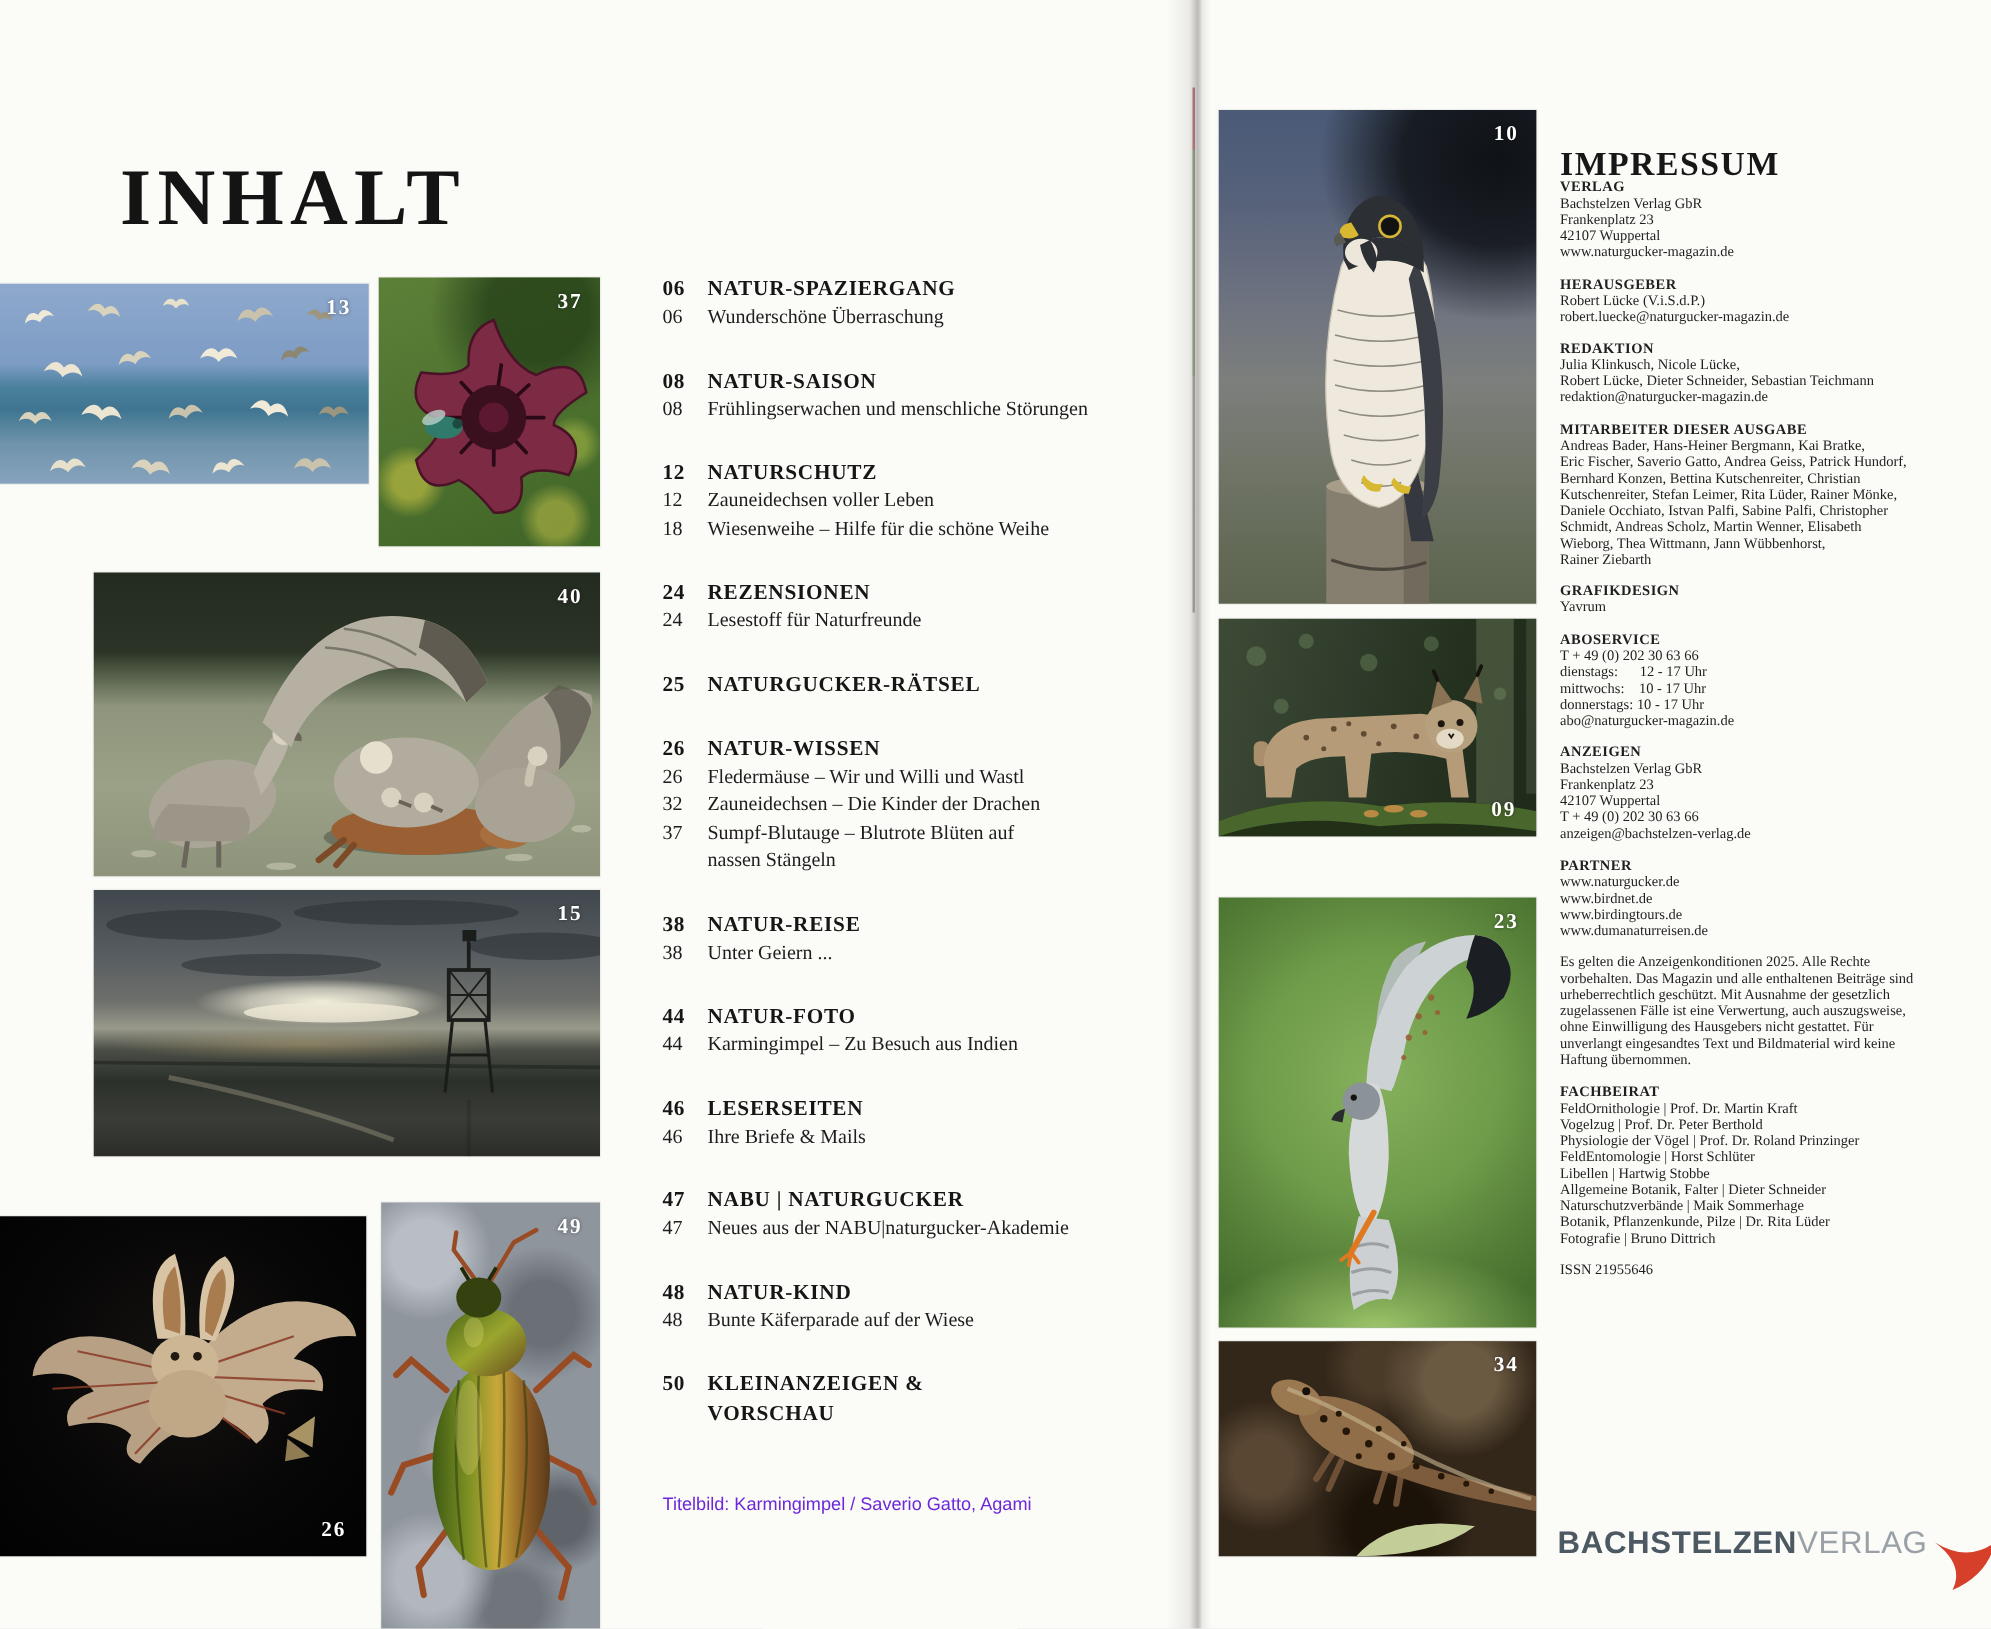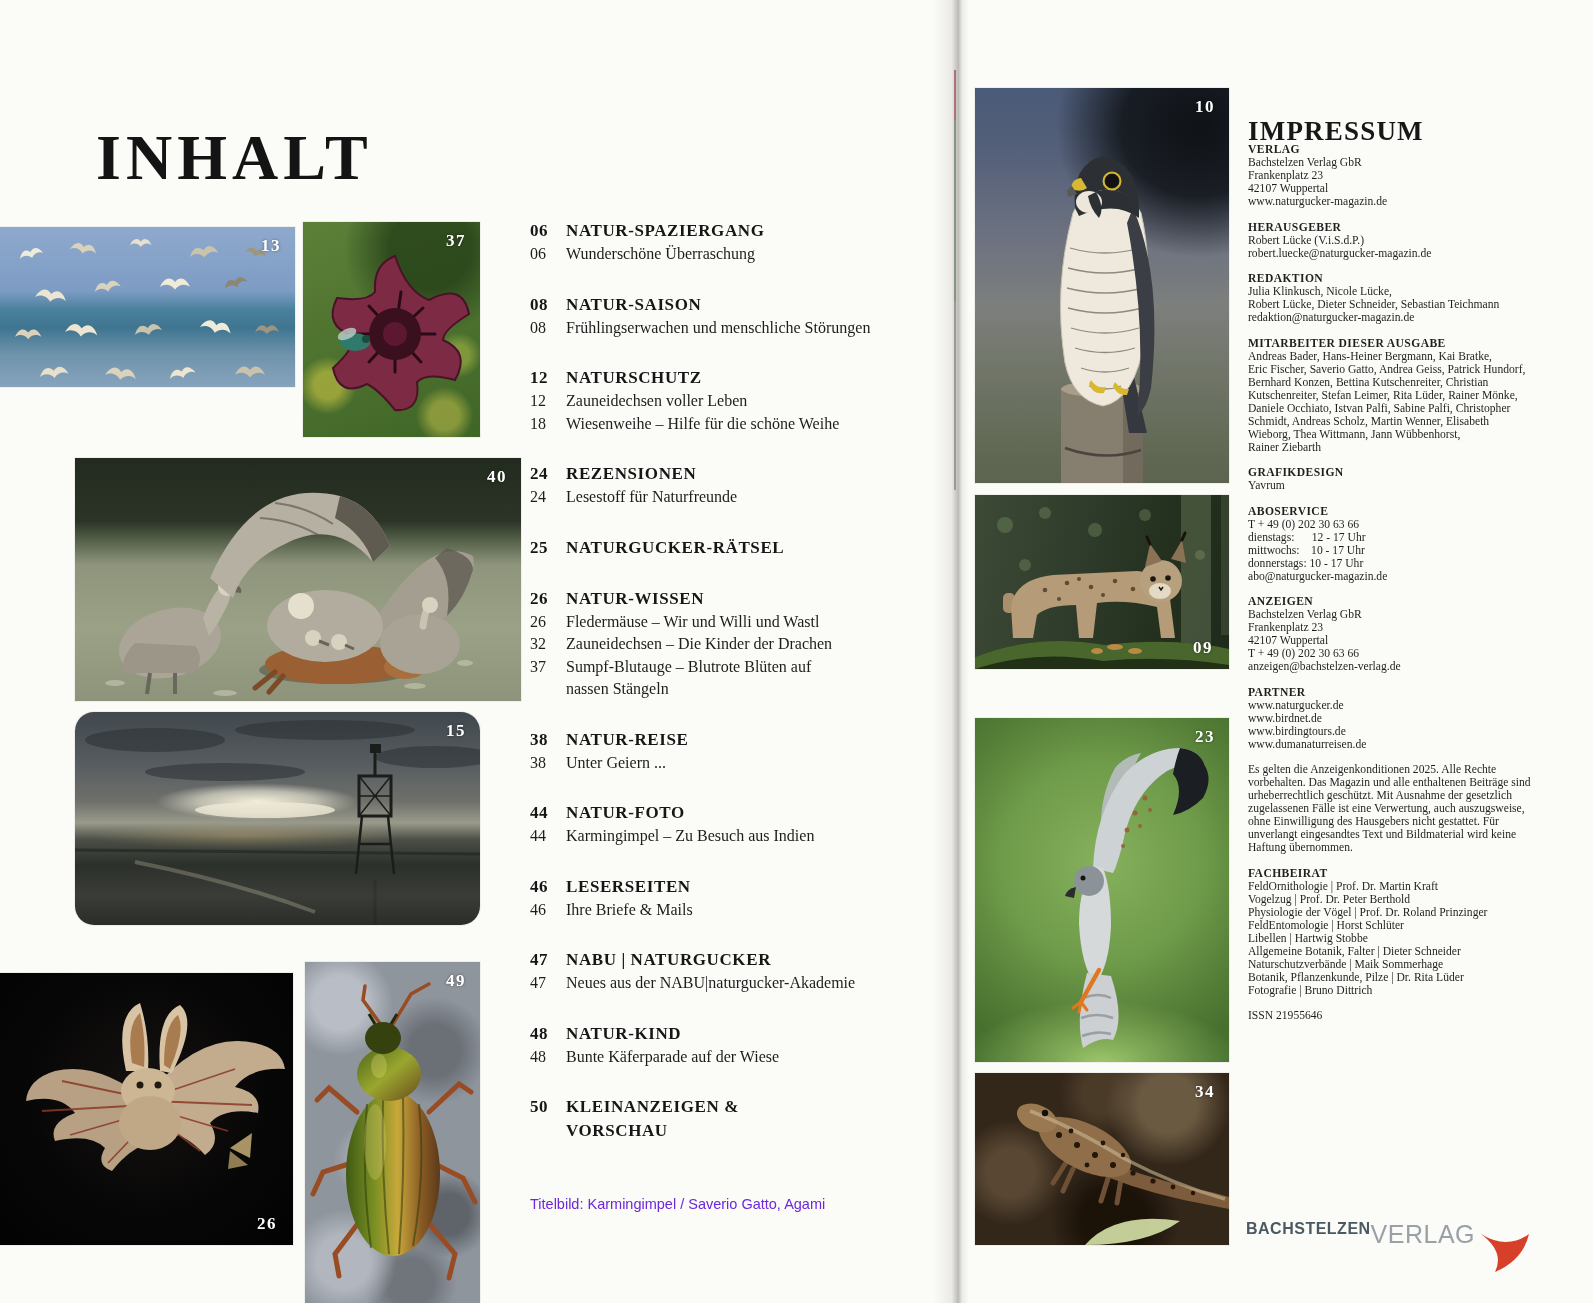--- a/index.html
+++ b/index.html
@@ -41,26 +41,26 @@
   .p13{left:0;top:227px;width:295px;height:160px;
     background:linear-gradient(180deg,#8fa9cd 0%,#7d9cc4 40%,#49809b 52%,#3f7591 63%,#6f94ab 80%,#87a3bd 100%);}
   .p37{left:303px;top:222px;width:177px;height:215px;
     background-image:
       radial-gradient(circle at 14% 76%,rgba(215,205,70,.55) 0 6%,transparent 13%),
       radial-gradient(circle at 88% 62%,rgba(205,215,80,.4) 0 5%,transparent 11%),
       radial-gradient(circle at 80% 90%,rgba(220,210,80,.45) 0 6%,transparent 12%),
       radial-gradient(circle at 72% 12%,rgba(25,50,18,.65) 0 18%,transparent 38%),
       linear-gradient(160deg,#5d8038,#3f6527);}
   .p40{left:75px;top:458px;width:405px;height:243px;
-    background:linear-gradient(180deg,#232b20 0%,#2b3426 26%,#515c46 33%,#8e957c 44%,#9aa186 70%,#8d947b 100%);padding-left:41px;}
+    background:linear-gradient(180deg,#232b20 0%,#2b3426 26%,#515c46 33%,#8e957c 44%,#9aa186 70%,#8d947b 100%);}
   .p15{left:75px;top:712px;width:405px;height:213px;
     background:
       radial-gradient(ellipse 32% 11% at 45% 42%,#f2eedb 0%,rgba(242,238,219,.6) 45%,transparent 78%),
       radial-gradient(ellipse 55% 9% at 42% 58%,rgba(216,186,122,.35),transparent 70%),
-      linear-gradient(180deg,#41484d 0%,#565c60 24%,#6e706b 42%,#9a9a8b 52%,#4a4e46 60%,#2c302b 72%,#3a3d37 86%,#2a2d28 100%); border-radius: 19px;}
+      linear-gradient(180deg,#41484d 0%,#565c60 24%,#6e706b 42%,#9a9a8b 52%,#4a4e46 60%,#2c302b 72%,#3a3d37 86%,#2a2d28 100%);}
   .p26{left:0;top:973px;width:293px;height:272px;
     background:radial-gradient(circle at 50% 45%,#151311 0%,#080707 55%,#020202 100%);}
   .p49{left:305px;top:962px;width:175px;height:341px;background-color:#8f959d;
     background-image:
       radial-gradient(circle at 20% 12%,#b9bec6 0 8%,transparent 16%),
       radial-gradient(circle at 74% 26%,#6b7077 0 9%,transparent 19%),
       radial-gradient(circle at 38% 58%,#a7acb4 0 8%,transparent 17%),
       radial-gradient(circle at 82% 74%,#5f646b 0 7%,transparent 15%),
       radial-gradient(circle at 22% 88%,#b2b7bf 0 8%,transparent 16%),
       radial-gradient(circle at 60% 94%,#70757c 0 7%,transparent 14%);}
@@ -76,21 +76,21 @@
       radial-gradient(ellipse 80% 60% at 50% 42%,#86b05c 0%,#6f9c4a 48%,#567f38 78%,#47702f 100%);}
   .p34{left:975px;top:1073px;width:254px;height:172px;background-color:#33271a;
     background-image:
       radial-gradient(circle at 76% 18%,#6b5a42 0 12%,transparent 26%),
       radial-gradient(circle at 14% 58%,#594733 0 10%,transparent 22%),
       radial-gradient(circle at 50% 12%,#4a3a28 0 10%,transparent 22%),
       radial-gradient(circle at 55% 86%,#1b1208 0 16%,transparent 32%);}
   
   .logo{position:absolute;left:1246px;top:1220px;display:flex;align-items:flex-start;
     font-family:"Liberation Sans",sans-serif;}
-  .logo-bold{font-size:16px;font-weight:700;letter-spacing:.5px;color:#4d5962;}
+  .logo-bold{font-size:25px;font-weight:700;letter-spacing:.5px;color:#4d5962;}
   .logo-light{font-size:25px;font-weight:400;letter-spacing:.5px;color:#99a1a7;}
   .logo-swoosh{margin-left:4px;margin-top:12px;}
 </style>
 </head>
 <body>
 
 <div class="spread">
 
   <h1 class="inhalt-title">INHALT</h1>
 

